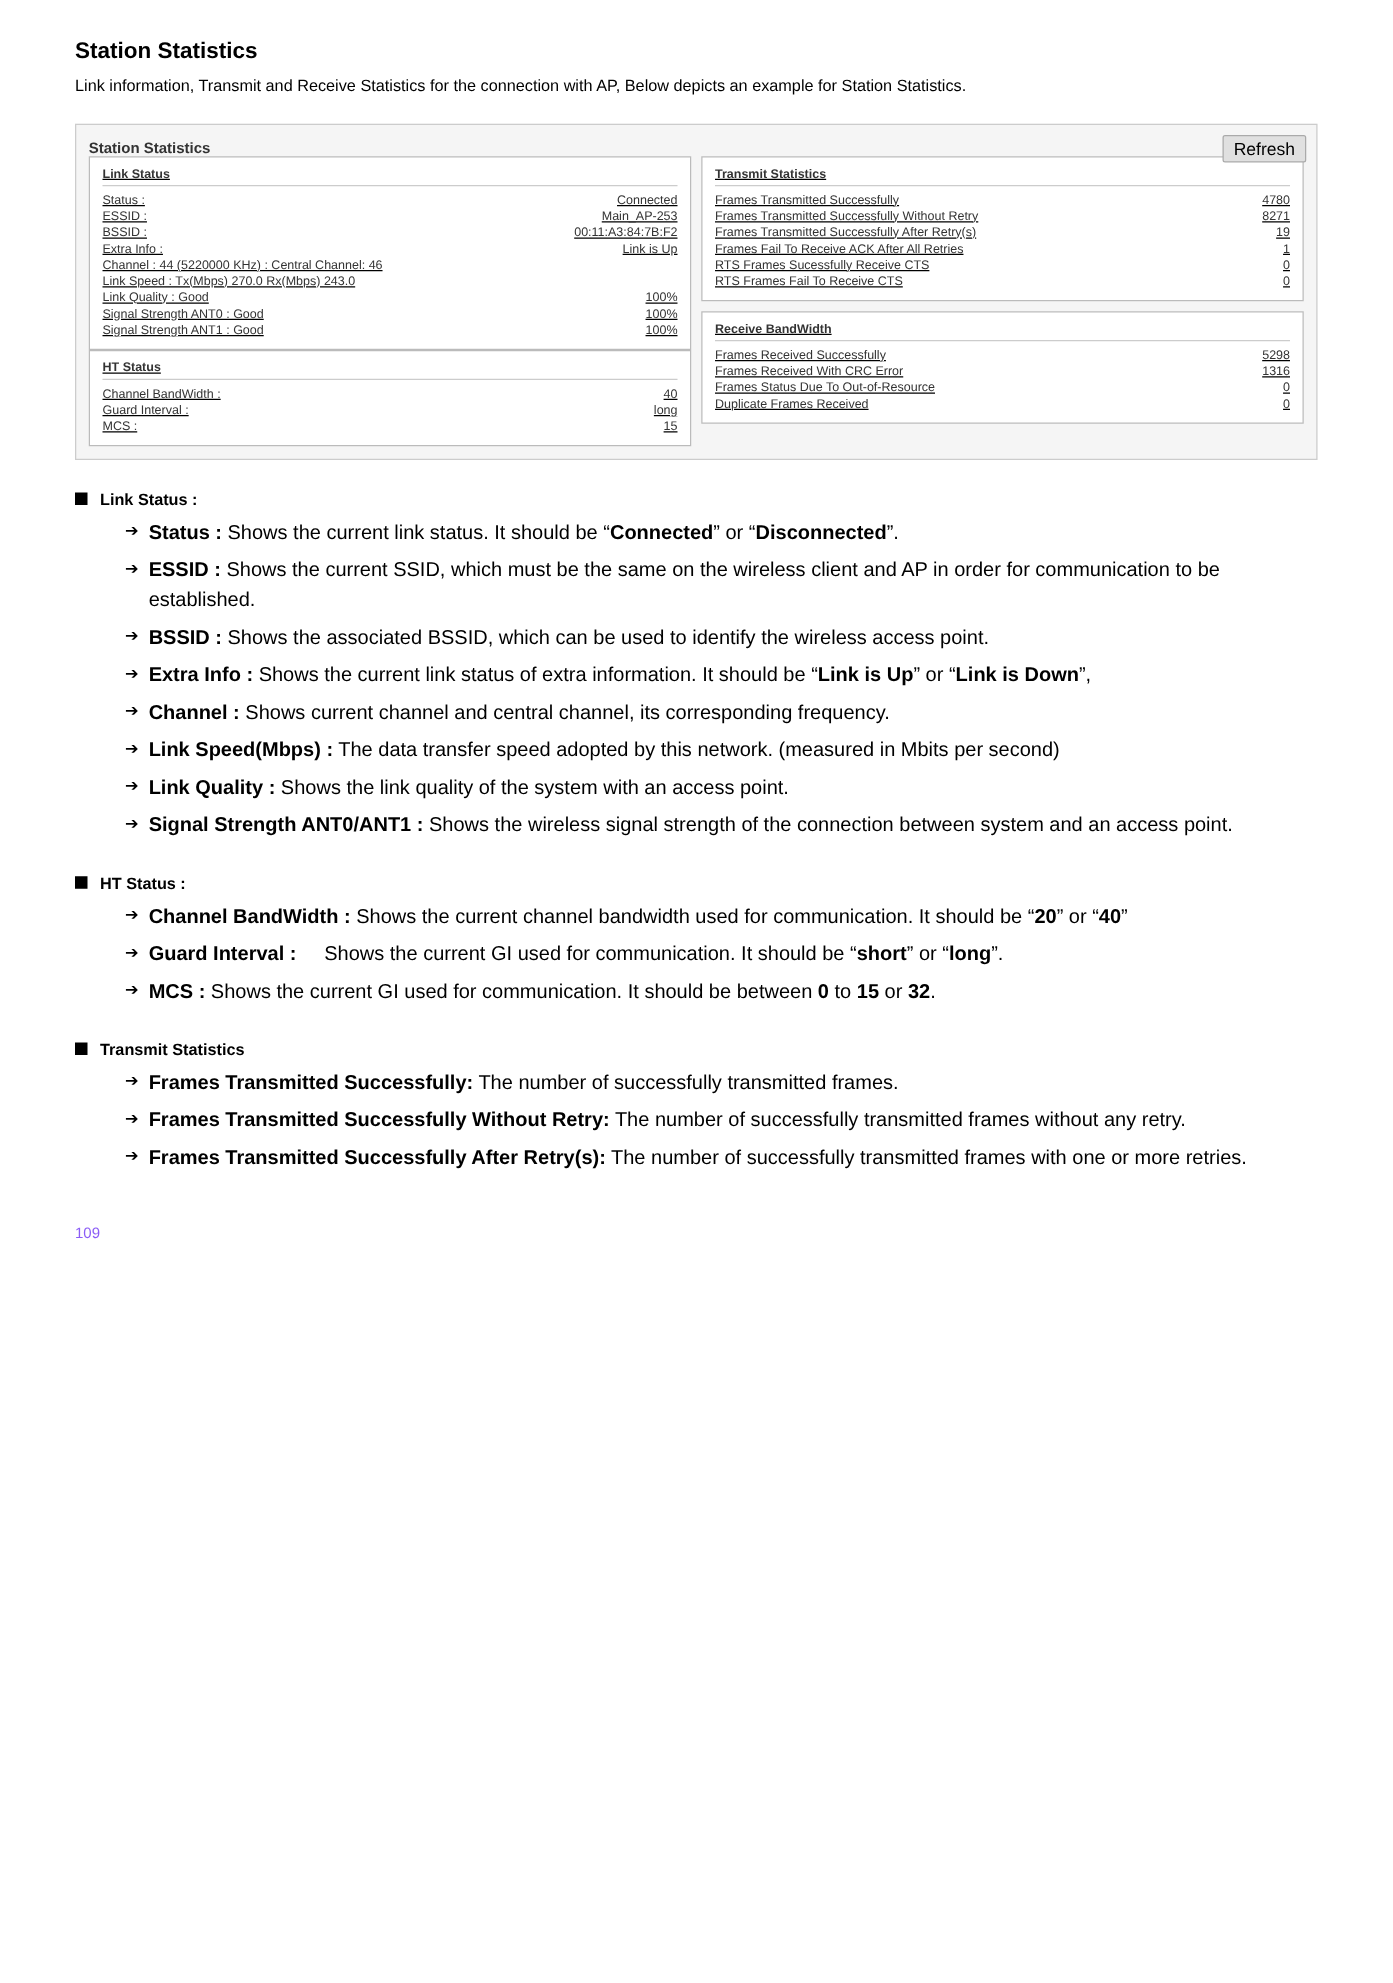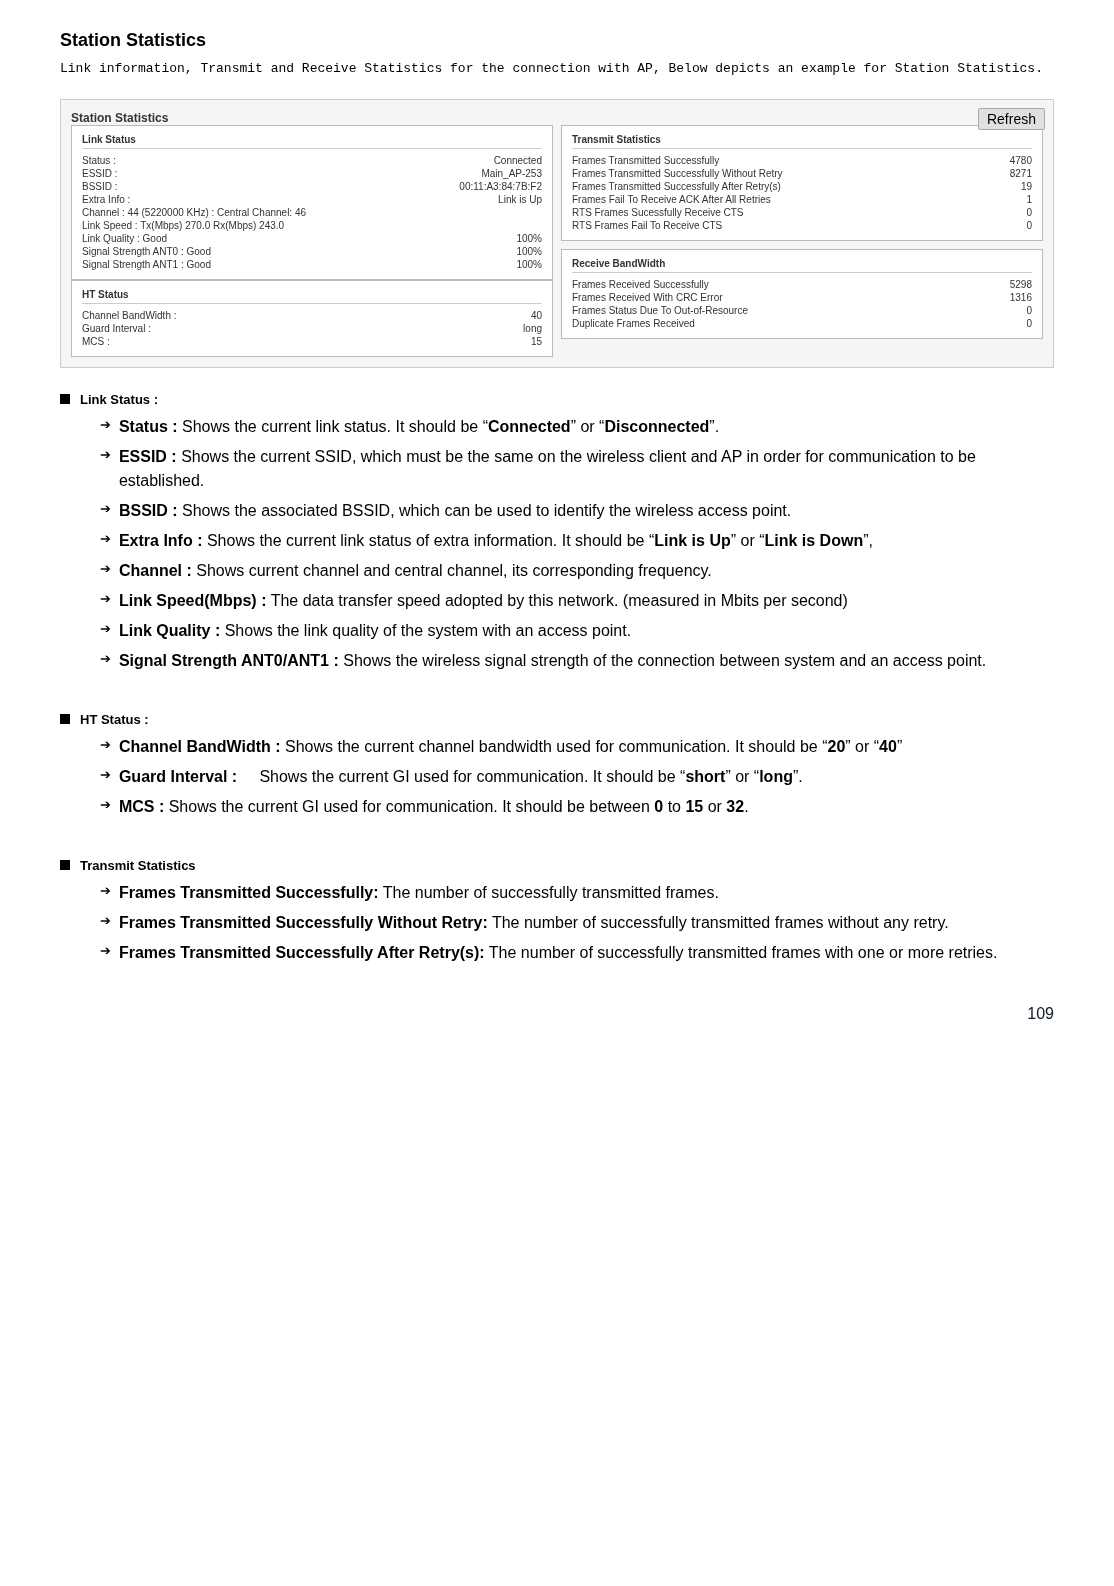--- a/index.html
+++ b/index.html
@@ -14,21 +14,20 @@
     }
     h1.page-title {
       font-size: 18px;
       font-weight: bold;
       margin-bottom: 8px;
     }
     .intro-text {
       font-size: 13px;
       margin-bottom: 20px;
       line-height: 1.5;
-      font-family: Liberation Mono, monospace;
     }
     
     .widget-box {
       border: 1px solid #ccc;
       background: #f5f5f5;
       padding: 10px;
       margin-bottom: 24px;
       position: relative;
     }
     .widget-title {
@@ -51,20 +50,21 @@
     .widget-grid {
       display: grid;
       grid-template-columns: 1fr 1fr;
       gap: 8px;
     }
     .panel-box {
       border: 1px solid #bbb;
       background: #fff;
       padding: 8px 10px;
       font-size: 10px;
+      text-decoration: underline;
     }
     .panel-box .panel-title {
       font-size: 10px;
       font-weight: bold;
       border-bottom: 1px solid #ccc;
       margin-bottom: 5px;
       padding-bottom: 3px;
       color: #333;
     }
     .panel-row {
@@ -75,21 +75,21 @@
     .panel-row .label { color: #333; }
     .panel-row .value { color: #333; font-weight: normal; }
     
     .section-item {
       margin-bottom: 10px;
     }
     .section-header {
       display: flex;
       align-items: flex-start;
       margin-bottom: 8px;
-      margin-top: 13px;
+      margin-top: 0;
     }
     .bullet-square {
       width: 10px;
       height: 10px;
       background: #000;
       display: inline-block;
       margin-right: 10px;
       margin-top: 2px;
       flex-shrink: 0;
     }
@@ -115,24 +115,24 @@
       color: #000;
     }
     .arrow-content {
       flex: 1;
       font-size: 16px;
       line-height: 1.5;
     }
     .arrow-content b { font-weight: bold; }
     .spacer { height: 16px; }
     .page-number {
-      text-align: right;
+      text-align: left;
       margin-top: 40px;
-      font-size: 16px;
-      color: #0f172a;
+      font-size: 12px;
+      color: #8b5cf6;
     }
   </style>
 </head>
 <body>
 
 <h1 class="page-title">Station Statistics</h1>
 <p class="intro-text">Link information, Transmit and Receive Statistics for the connection with AP, Below depicts an example for Station Statistics.</p>
 
 <div class="widget-box">
   <span class="widget-title">Station Statistics</span>

